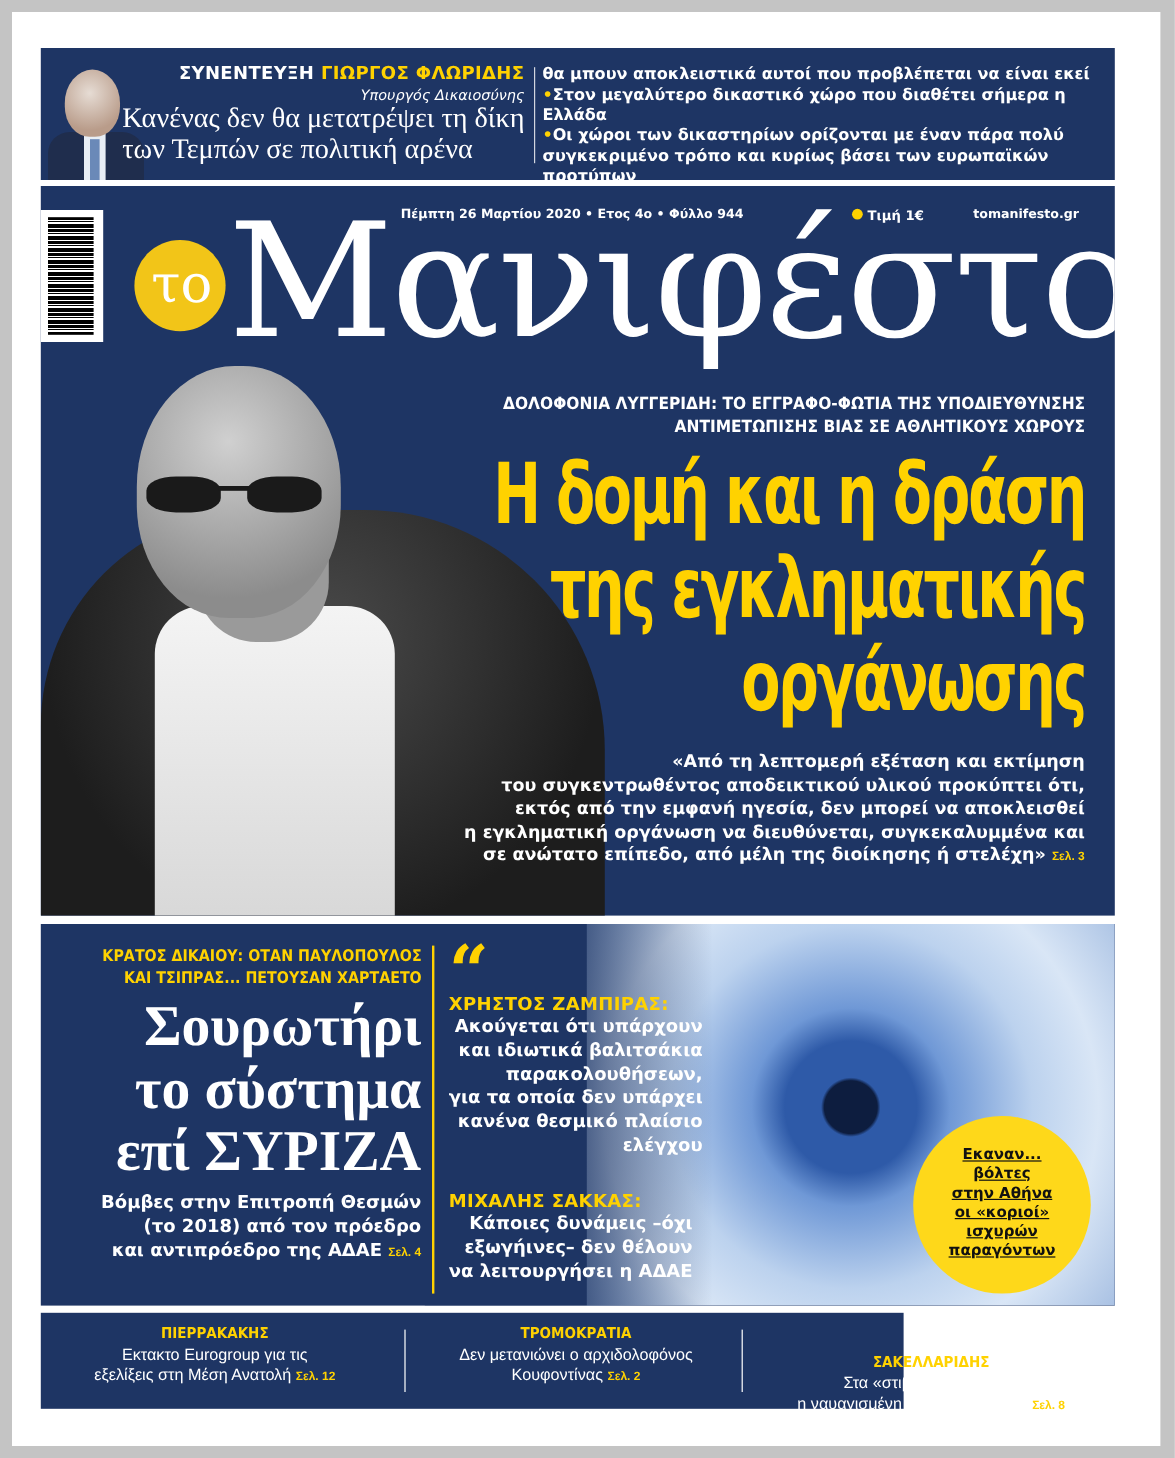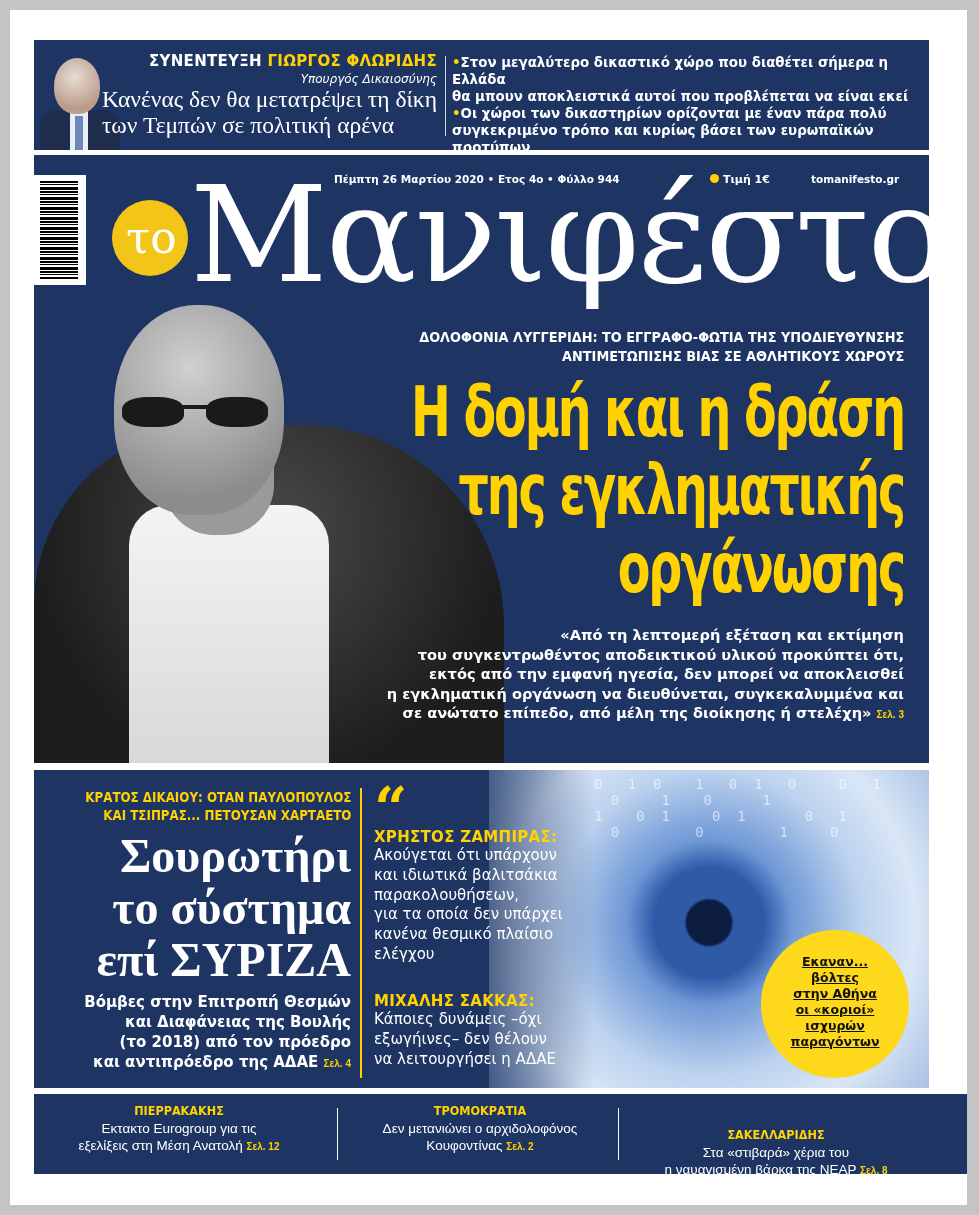--- a/index.html
+++ b/index.html
@@ -57,26 +57,26 @@
     .feature { left: 34px; top: 770px; width: 895px; height: 318px; overflow: hidden; }
     .eye-bg { left: 455px; top: 0; width: 440px; height: 318px; background: radial-gradient(circle at 50% 48%, #0d1d3f 0 8%, #2e5aa8 9% 20%, #6f98d6 30%, #bcd2ee 55%, #d9e6f6 75%, #a9c1e3 100%); }
     .eye-fade { left: 320px; top: 0; width: 240px; height: 318px; background: linear-gradient(90deg, #1e3564 0%, #1e3564 40%, rgba(30,53,100,0) 100%); }
     .binary { font-family: "DejaVu Sans Mono", monospace; font-size: 14px; color: rgba(255,255,255,0.6); white-space: pre; }
     .f-kicker { right: 578px; top: 18px; text-align: right; font-weight: bold; font-size: 13.5px; line-height: 18px; color: #ffd200; white-space: nowrap; transform: scaleX(0.88); transform-origin: right; }
     .f-title { right: 578px; top: 60px; text-align: right; font-family: "Liberation Serif", serif; font-weight: bold; font-size: 48px; line-height: 52px; color: #fff; white-space: nowrap; }
     .f-sub { right: 578px; top: 222px; text-align: right; font-size: 15px; line-height: 20px; font-weight: bold; color: #fff; white-space: nowrap; }
     .f-divider { left: 326px; top: 18px; width: 2px; height: 290px; background: #ffd200; }
     .quote-mark { left: 340px; top: 14px; font-family: "DejaVu Serif", serif; font-size: 58px; line-height: 50px; color: #ffd200; font-weight: bold; }
     .speaker { font-weight: bold; font-size: 15px; color: #ffd200; letter-spacing: 0.3px; white-space: nowrap; }
-    .speech { font-size: 15px; line-height: 19.8px; font-weight: normal; color: #fff; white-space: nowrap; }
+    .speech { font-size: 15px; line-height: 19.8px; font-weight: bold; color: #fff; white-space: nowrap; text-align: right; }
     .circle { left: 727px; top: 160px; width: 148px; height: 148px; border-radius: 50%; background: #fed81a; }
     .circle-text { position: absolute; left: 0; top: 24px; width: 148px; text-align: center; font-weight: bold; font-size: 12.5px; line-height: 16px; color: #111; text-decoration: underline; }
 
     
-    .ribbon { left: 34px; top: 1094px; width: 933px; height: 80px; }
+    .ribbon { left: 34px; top: 1094px; width: 719px; height: 80px; }
     .ribbon-col { position:absolute; top: 8px; text-align: center; }
     .ribbon-col .rk { font-weight: bold; font-size: 12.5px; color: #ffd200; line-height: 18px; transform: scaleX(0.9); }
     .ribbon-col .rt { font-family: "Liberation Sans Narrow", "Liberation Sans", sans-serif; font-size: 13.5px; line-height: 17px; color: #fff; white-space: nowrap; text-align: center; }
     .ribbon-div { position:absolute; top: 14px; width: 1px; height: 52px; background: #ffffff; }
   </style>
 </head>
 <body>
 
 <div class="paper"></div>
 
@@ -91,22 +91,22 @@
     <span>ΣΥΝΕΝΤΕΥΞΗ</span>
     <span class="yellow">ΓΙΩΡΓΟΣ ΦΛΩΡΙΔΗΣ</span>
   </div>
   <div class="abs interview-role">Υπουργός Δικαιοσύνης</div>
   <div class="abs interview-title">
     <div>Κανένας δεν θα μετατρέψει τη δίκη</div>
     <div>των Τεμπών σε πολιτική αρένα</div>
   </div>
   <div class="abs top-divider"></div>
   <div class="abs top-bullets">
+    <div>θα μπουν αποκλειστικά αυτοί που προβλέπεται να είναι εκεί</div>
     <div><span class="dot">•</span><span>Στον μεγαλύτερο δικαστικό χώρο που διαθέτει σήμερα η Ελλάδα</span></div>
-    <div>θα μπουν αποκλειστικά αυτοί που προβλέπεται να είναι εκεί</div>
     <div><span class="dot">•</span><span>Οι χώροι των δικαστηρίων ορίζονται με έναν πάρα πολύ</span></div>
     <div>συγκεκριμένο τρόπο και κυρίως βάσει των ευρωπαϊκών προτύπων</div>
     <div class="page-ref">Σελ. 9</div>
   </div>
 </div>
 
 <div class="abs main navy">
   <div class="abs man">
     <div class="jacket"></div>
       <div class="tshirt"></div>
@@ -146,37 +146,32 @@
     <div>του συγκεντρωθέντος αποδεικτικού υλικού προκύπτει ότι,</div>
     <div>εκτός από την εμφανή ηγεσία, δεν μπορεί να αποκλεισθεί</div>
     <div>η εγκληματική οργάνωση να διευθύνεται, συγκεκαλυμμένα και</div>
     <div><span>σε ανώτατο επίπεδο, από μέλη της διοίκησης ή στελέχη»</span> <span class="page-ref">Σελ. 3</span></div>
   </div>
 </div>
 
 <div class="abs feature navy">
   <div class="abs eye-bg"></div>
   <div class="abs eye-fade"></div>
-  <div class="abs binary" style="left:560px; top:6px;">0   1  0    1   0  1   0     0   1
-  0     1    0      1
-1    0  1     0  1       0   1
-  0         0         1     0</div>
 
   <div class="abs f-kicker">
     <div>ΚΡΑΤΟΣ ΔΙΚΑΙΟΥ: ΟΤΑΝ ΠΑΥΛΟΠΟΥΛΟΣ</div>
     <div>ΚΑΙ ΤΣΙΠΡΑΣ... ΠΕΤΟΥΣΑΝ ΧΑΡΤΑΕΤΟ</div>
   </div>
   <div class="abs f-title">
     <div>Σουρωτήρι</div>
     <div>το σύστημα</div>
     <div>επί ΣΥΡΙΖΑ</div>
   </div>
   <div class="abs f-sub">
     <div>Βόμβες στην Επιτροπή Θεσμών</div>
-    <div>και Διαφάνειας της Βουλής</div>
     <div>(το 2018) από τον πρόεδρο</div>
     <div><span>και αντιπρόεδρο της ΑΔΑΕ</span> <span class="page-ref">Σελ. 4</span></div>
   </div>
   <div class="abs f-divider"></div>
 
   <div class="abs quote-mark">“</div>
   <div class="abs" style="left:340px; top:58px;">
     <div class="speaker">ΧΡΗΣΤΟΣ ΖΑΜΠΙΡΑΣ:</div>
     <div class="speech">Ακούγεται ότι υπάρχουν</div>
     <div class="speech">και ιδιωτικά βαλιτσάκια</div>

